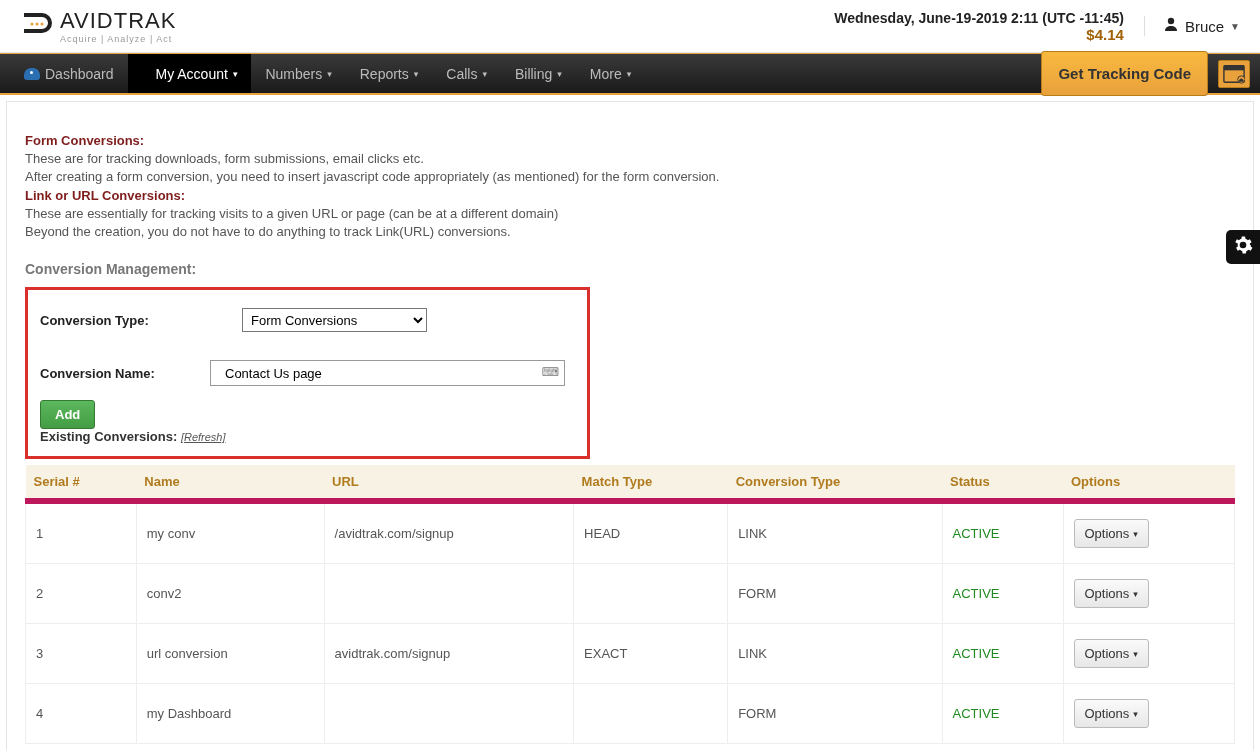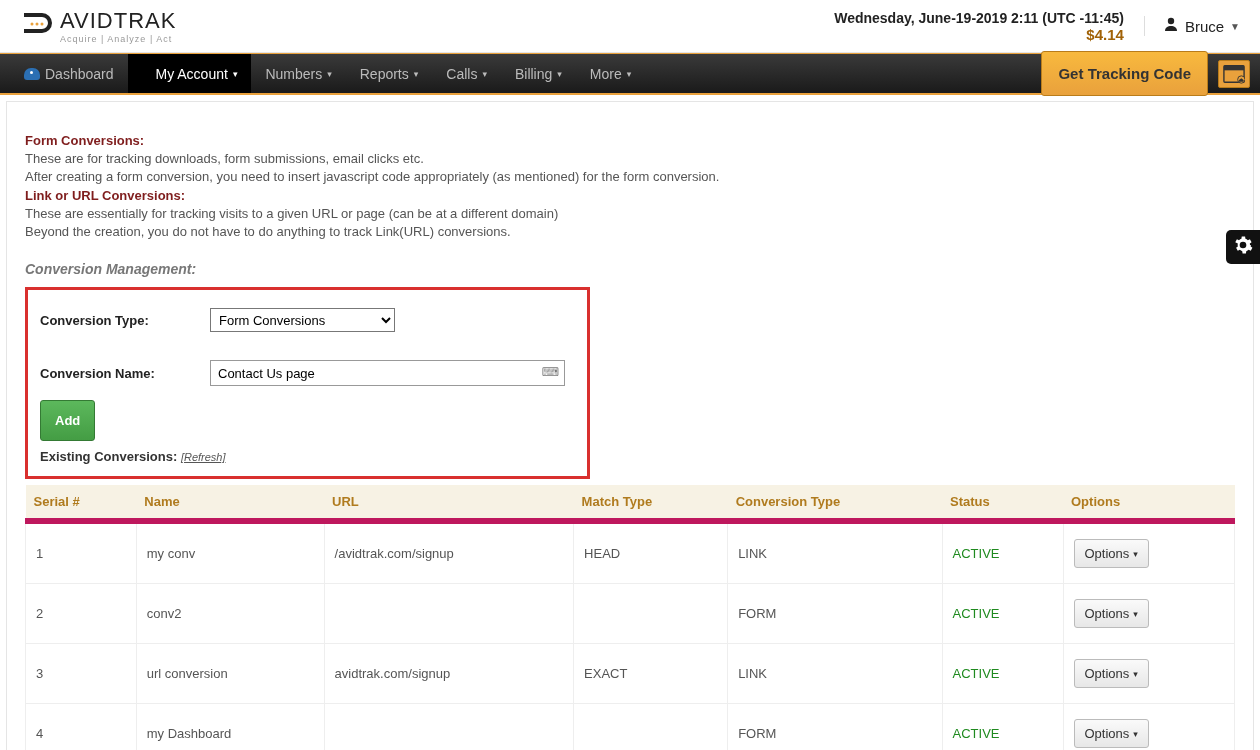--- a/index.html
+++ b/index.html
@@ -22,30 +22,30 @@
 .nav-item .caret { font-size:9px; }
 .dash-icon { width:16px; height:12px; background:#2b6fb3; border-radius:7px 7px 3px 3px; position:relative; }
 .dash-icon::after { content:""; position:absolute; left:6px; top:3px; width:3px; height:3px; background:#fff; border-radius:50%; }
 .nav-right { margin-left:auto; display:flex; align-items:center; gap:10px; }
 .tracking-btn { background: linear-gradient(#f8b93e,#e9a13c); border:1px solid #b97c1a; color:#333; font-weight:bold; font-size:15px; padding:13px 16px; border-radius:3px; cursor:pointer; }
 .nav-icon-box { width:32px; height:28px; background:#e9a13c; border:1px solid #b97c1a; border-radius:2px; position:relative; cursor:pointer; display:flex; align-items:center; justify-content:center;}
 .nav-icon-box svg{width:22px;height:20px;}
 .content { padding: 30px 18px 30px 18px; background:#fff; margin:6px; border:1px solid #e5e5e5; }
 .intro b { color:#7f1d1d; }
 .intro { color:#555; line-height:1.4; font-size:13px; }
-.section-title { color:#777; font-weight:bold; margin-top:20px; margin-bottom:10px; font-size:14px;font-style:italic; }
+.section-title { color:#777; font-weight:bold; margin-top:20px; margin-bottom:10px; font-size:14px; }
 .form-box { border:3px solid #d9302e; padding:18px 12px 12px 12px; width:565px; }
 .form-row { display:flex; align-items:center; margin-bottom:28px; gap:30px; }
 .form-label { font-weight:bold; width:140px; font-size:13px; color:#222;}
-.select-ctrl { width:185px; height:24px; border:1px solid #777; background:#fff; padding:1px 4px; font-size:13px; }
-.text-ctrl { width:355px; height:26px; border:1px solid #999; padding:2px 7px; font-size:13px; }
+.select-ctrl { width:185px; height:24px; border:1px solid #777; background:#fff; padding:1px 4px; font-size:13px;margin-left:32px; }
+.text-ctrl { width:355px; height:26px; border:1px solid #999; padding:2px 14px; font-size:13px; }
 .input-wrap{position:relative;display:inline-block;}
 .input-wrap .kb{position:absolute;right:6px;top:5px;font-size:12px;color:#777;}
-.add-btn { background: linear-gradient(#5cb85c,#449d44); border:1px solid #347a34; color:#fff; font-weight:bold; padding:12px 14px; border-radius:3px; cursor:pointer; font-size:13px;}
-.existing { font-weight:bold; margin-top:8px; font-size:13px;}
+.add-btn { background: linear-gradient(#5cb85c,#449d44); border:1px solid #347a34; color:#fff; font-weight:bold; padding:6px 14px; border-radius:3px; cursor:pointer; font-size:13px;}
+.existing { font-weight:bold; margin-top:0; font-size:13px;}
 .existing a { font-size:11px; color:#555; font-weight:normal; text-decoration:underline; font-style:italic; cursor:pointer;}
 table.conv { width:100%; border-collapse:collapse; margin-top:6px; }
 table.conv th { background:#f7f2e4; color:#b07b1e; font-weight:bold; text-align:left; padding:9px 8px; font-size:13px; border-bottom:6px solid #be185d;}
 table.conv td { border:1px solid #eee; padding:15px 10px; font-size:13px; color:#555; vertical-align:middle; }
 .status-active { color:#1f8a1f; font-weight:500; }
 .opt-btn { background: linear-gradient(#fafafa,#e7e7e7); border:1px solid #bbb; border-radius:3px; padding:6px 10px; cursor:pointer; font-size:13px; display:inline-flex; align-items:center; gap:4px; color:#333;}
 .opt-btn .caret { font-size:9px; }
 .gear-tab { position:fixed; right:0; top:230px; background:#111; color:#fff; width:34px; height:34px; border-radius:5px 0 0 5px; display:flex; align-items:center; justify-content:center; cursor:pointer; font-size:18px;}
 .logo-mark{display:inline-block;}
 </style>

